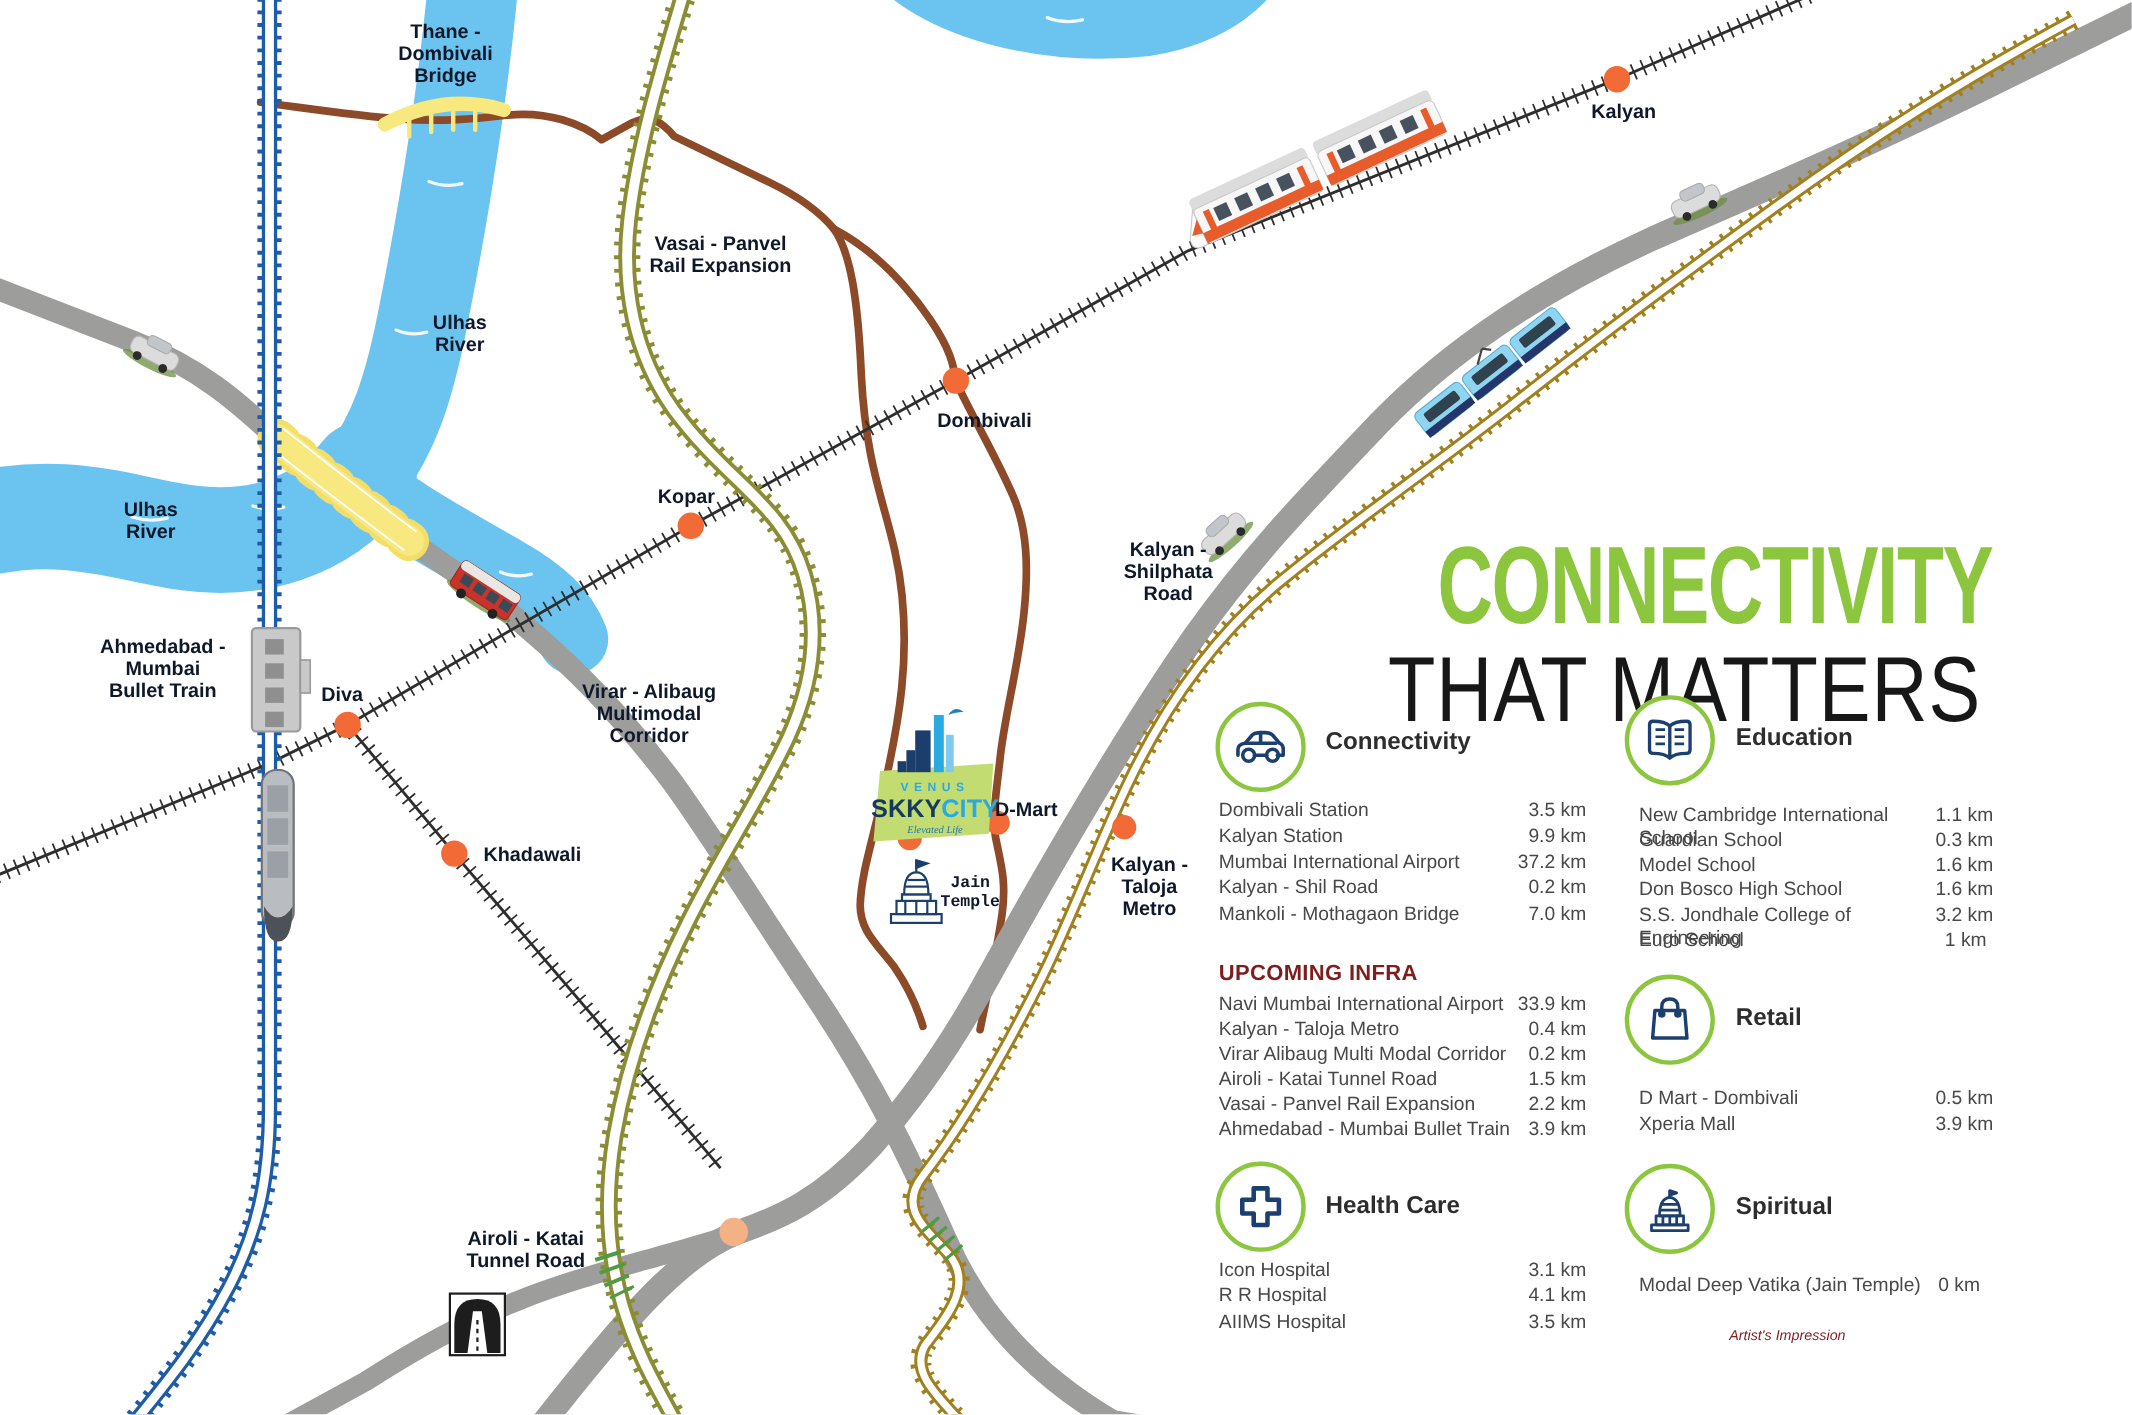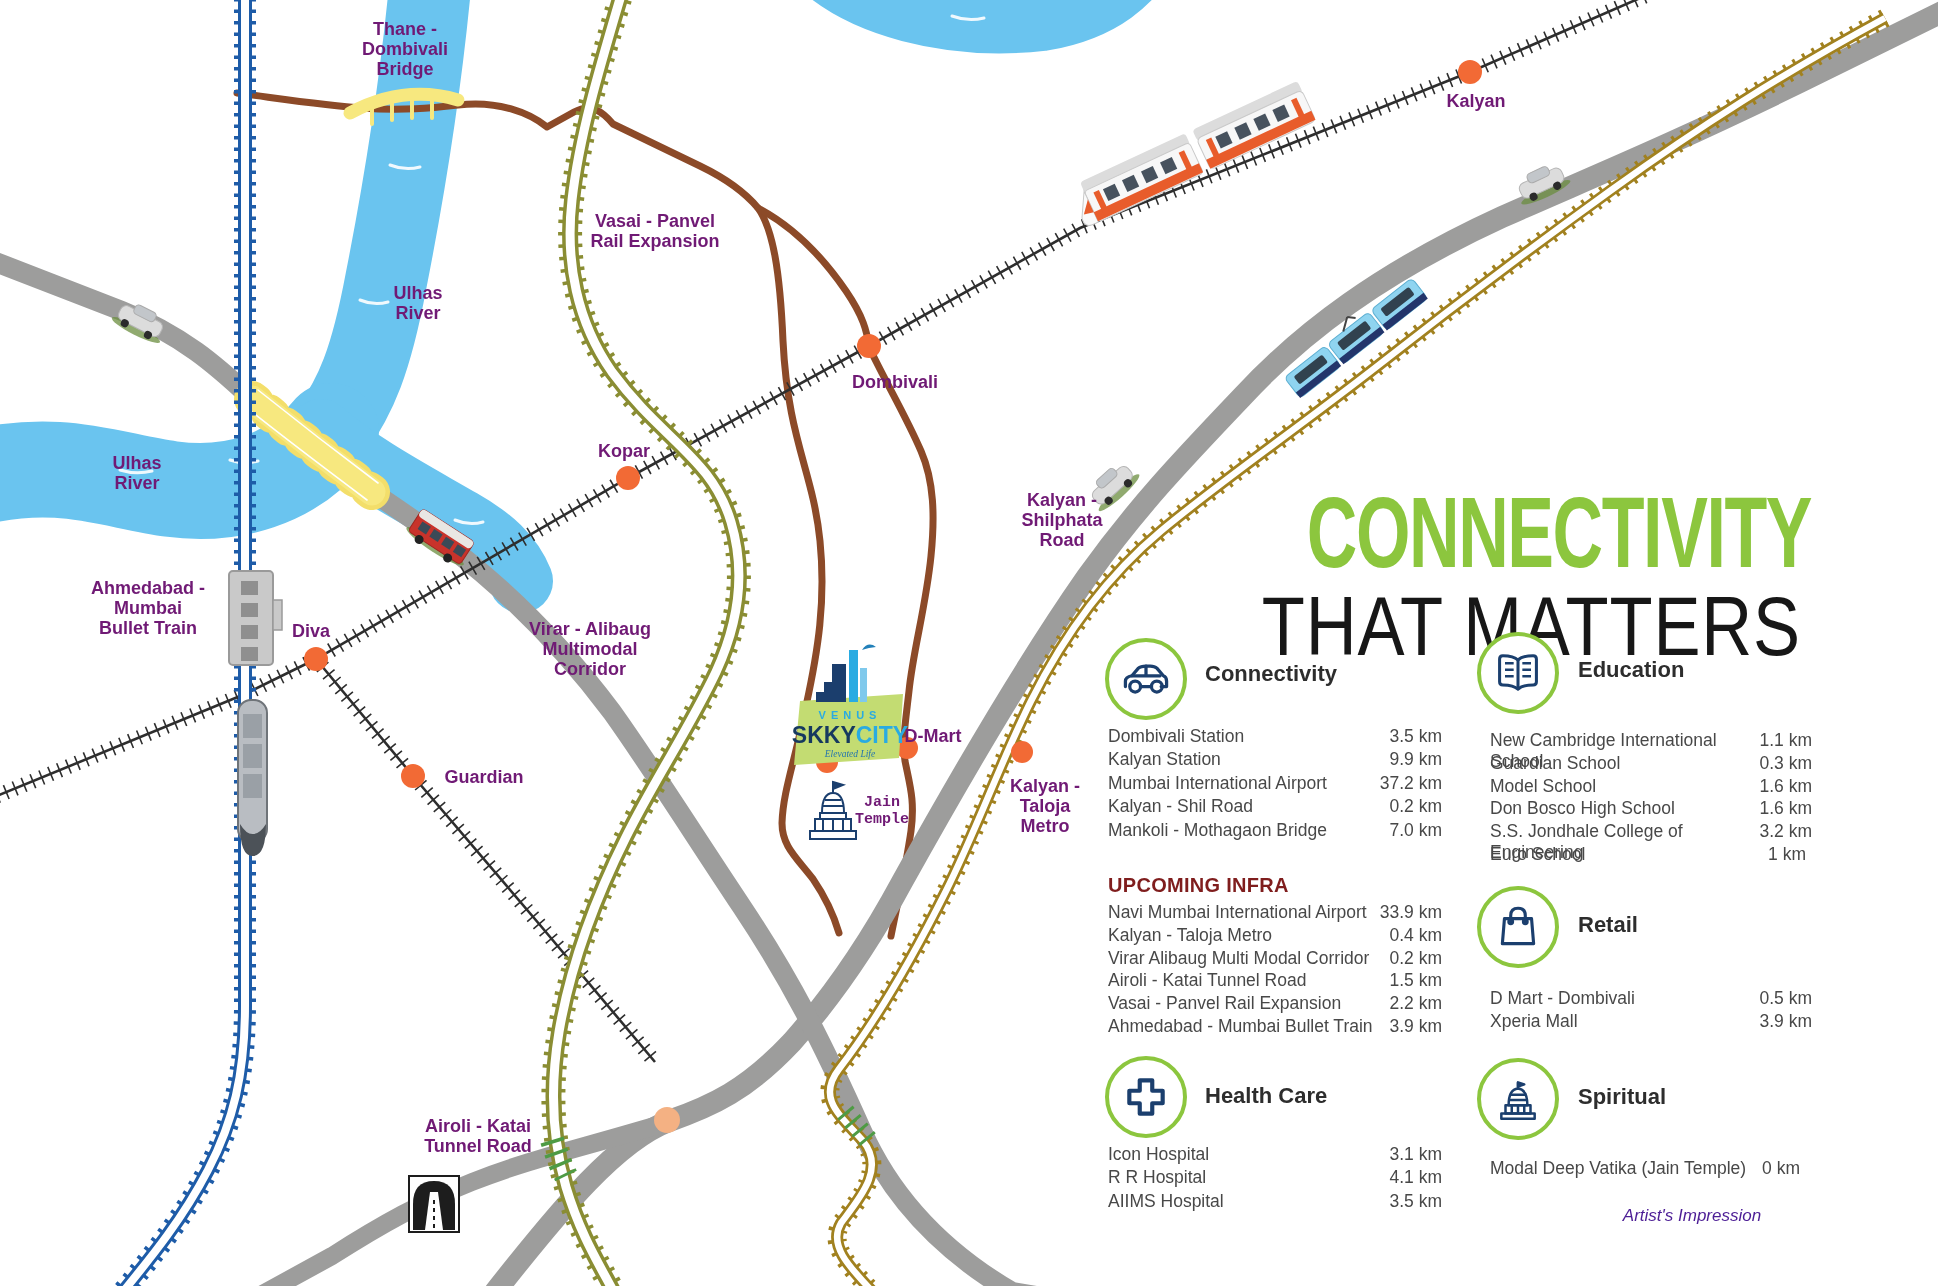--- a/index.html
+++ b/index.html
@@ -1,35 +1,35 @@
 <!DOCTYPE html>
 <html><head>
 <meta charset="utf-8">
 <style>
   html,body{margin:0;padding:0;background:#fff;}
   .stage{position:relative;width:1938px;height:1286px;background:#ffffff;overflow:hidden;
          font-family:"Liberation Sans",sans-serif;}
   svg.map{position:absolute;left:0;top:0;}
   .map-label{position:absolute;transform:translate(-50%,-50%);font-weight:bold;font-size:18px;
-             line-height:1.12;color:#701a75;text-align:center;white-space:pre-line;}
+             line-height:1.12;color:#0f172a;text-align:center;white-space:pre-line;}
   .title-block{position:absolute;left:1095px;top:486px;width:706px;text-align:right;}
   .t1{font-size:100px;font-weight:800;color:#8CC63E;line-height:.92;letter-spacing:-2px;
       transform:scaleX(.70);transform-origin:100% 50%;white-space:nowrap;}
   .t2{font-size:84px;font-weight:400;color:#171717;line-height:1;letter-spacing:1px;margin-top:6px;
       transform:scaleX(.84);transform-origin:100% 50%;white-space:nowrap;}
   .sec-icon{position:absolute;width:82px;height:82px;border:4px solid #8CC63E;border-radius:50%;
             background:#fff;display:flex;align-items:center;justify-content:center;box-sizing:border-box;}
   .sec-title{position:absolute;font-size:22px;font-weight:bold;color:#2d2d2d;}
   .infra-h{position:absolute;font-size:20px;font-weight:bold;color:#7f1d1d;letter-spacing:.3px;}
   .list{position:absolute;}
   .row{display:flex;justify-content:space-between;align-items:baseline;height:23.4px;
        font-size:17.5px;color:#484848;}
   .list.tight .row{height:22.8px;}
   .row .rv{white-space:nowrap;padding-left:8px;}
-  .note{position:absolute;font-style:italic;font-size:17px;color:#4c1d95;width:240px;text-align:center;}
+  .note{position:absolute;font-style:italic;font-size:13px;color:#7f1d1d;width:240px;text-align:left;}
   .icon-svg{display:block;}
 </style>
 </head>
 <body>
 
 <div class="stage">
 
   <svg class="map" width="1938" height="1286" viewBox="0 0 1938 1286">
     <defs>
       <path id="p-rail-main" d="M -30 807 L 245 694 L 316 659 L 628 478 L 869 346 L 1080 228 L 1470 72 L 1700 -28"></path>
@@ -265,21 +265,21 @@
   <div class="map-label" style="left:624px;top:451px;">Kopar</div>
   <div class="map-label" style="left:137px;top:473px;">Ulhas
 River</div>
   <div class="map-label" style="left:148px;top:608px;">Ahmedabad -
 Mumbai
 Bullet Train</div>
   <div class="map-label" style="left:311px;top:631px;">Diva</div>
   <div class="map-label" style="left:590px;top:649px;">Virar - Alibaug
 Multimodal
 Corridor</div>
-  <div class="map-label" style="left:484px;top:777px;">Guardian</div>
+  <div class="map-label" style="left:484px;top:777px;">Khadawali</div>
   <div class="map-label" style="left:1062px;top:520px;">Kalyan -
 Shilphata
 Road</div>
   <div class="map-label" style="left:933px;top:736px;">D-Mart</div>
   <div class="map-label" style="left:882px;top:812px;font-size:15px;font-family:Liberation Mono, monospace;">Jain
 Temple</div>
   <div class="map-label" style="left:1045px;top:806px;">Kalyan -
 Taloja
 Metro</div>
   <div class="map-label" style="left:478px;top:1136px;">Airoli - Katai

